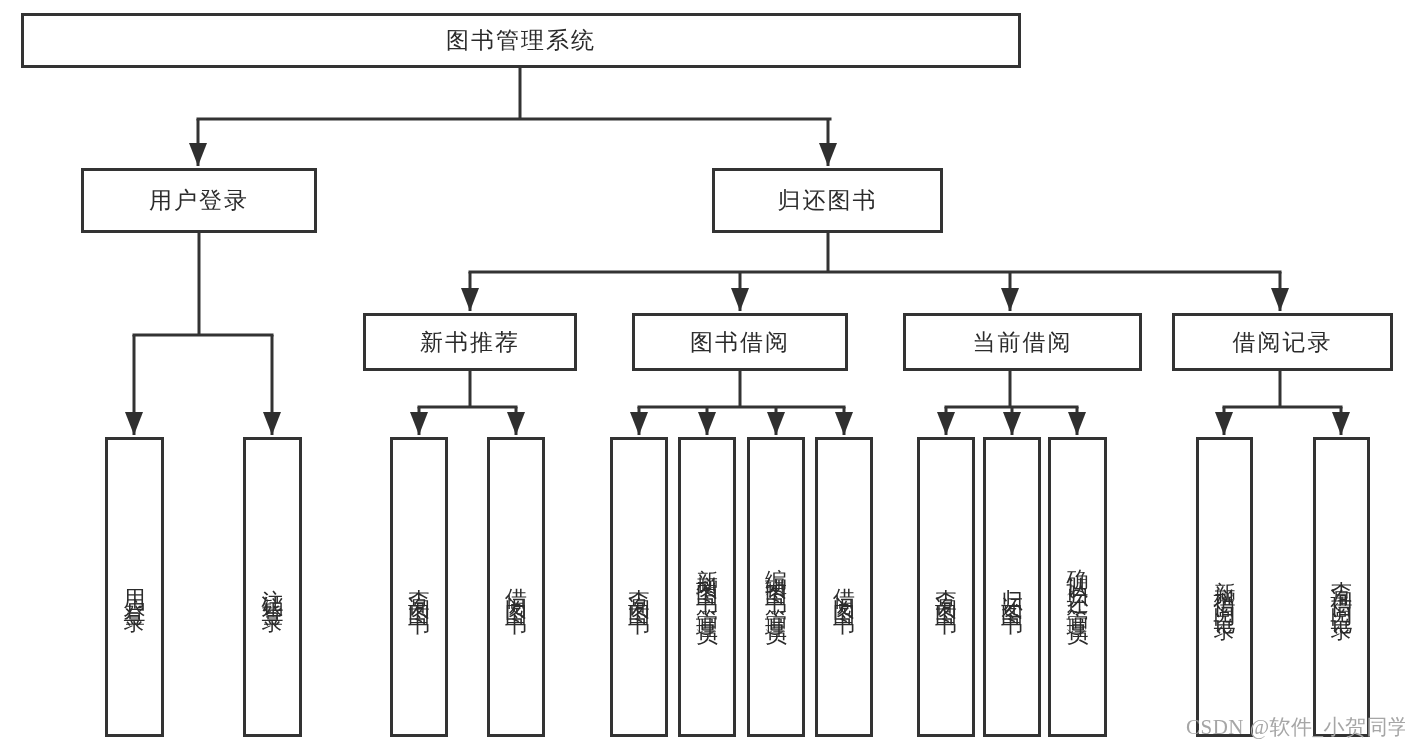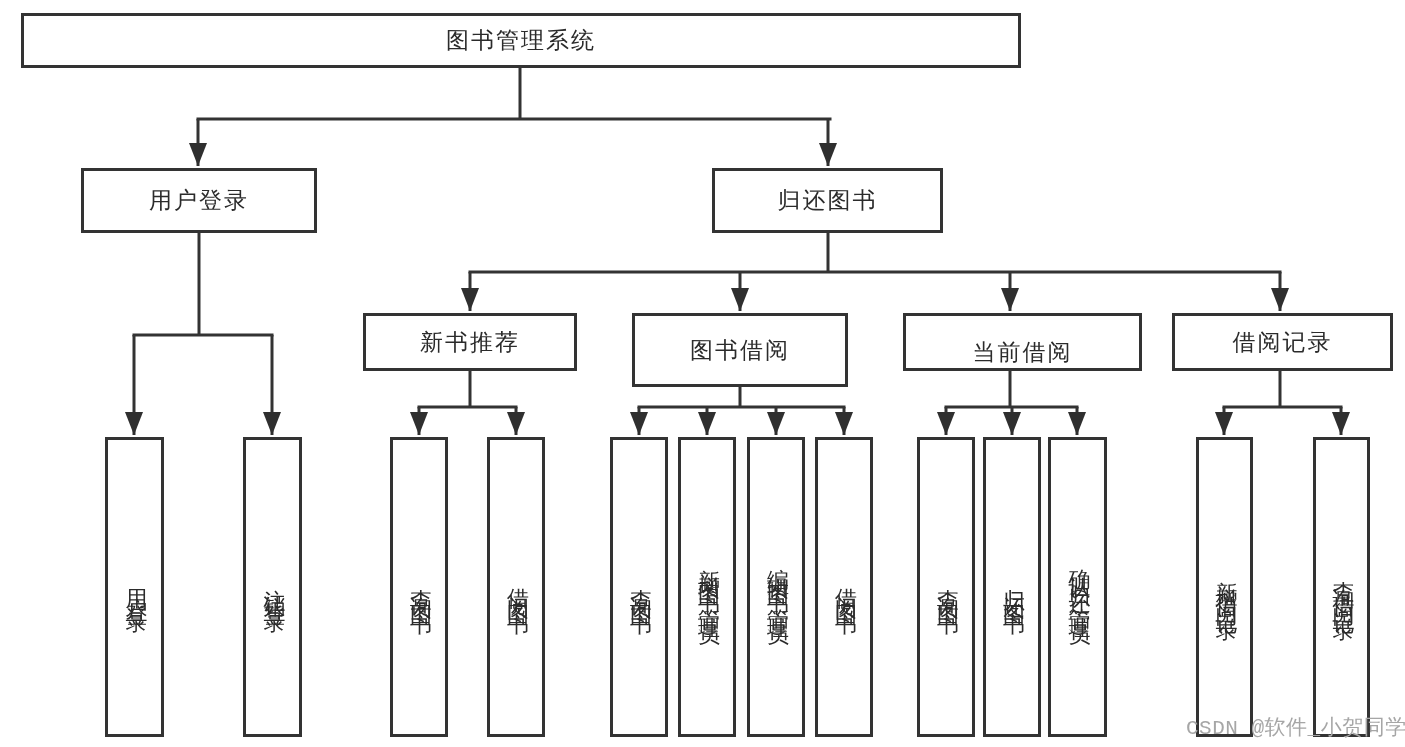--- a/index.html
+++ b/index.html
@@ -1,21 +1,21 @@
 <!DOCTYPE html>
 <html><head>
 <meta charset="utf-8">
 <style>
   html, body { margin: 0; padding: 0; background: #ffffff; }
   #canvas {
     position: relative;
     width: 1405px;
     height: 747px;
     background: #ffffff;
-    font-family: Liberation Mono, monospace;
+    font-family: Liberation Serif, serif;
     overflow: hidden;
   }
   #connectors {
     position: absolute;
     left: 0; top: 0;
     width: 1405px; height: 747px;
   }
   .node {
     position: absolute;
     box-sizing: border-box;
@@ -125,24 +125,24 @@
   <div class="node" style="left:81px; top:168px; width:236px; height:65px;">
     <span>用户登录</span>
   </div>
   <div class="node" style="left:712px; top:168px; width:231px; height:65px;">
     <span>归还图书</span>
   </div>
 
   <div class="node" style="left:363px; top:313px; width:214px; height:58px;">
     <span>新书推荐</span>
   </div>
-  <div class="node" style="left:632px; top:313px; width:216px; height:74px;">
+  <div class="node" style="left:632px; top:313px; width:216px; height:58px;">
     <span>图书借阅</span>
   </div>
-  <div class="node" style="left:903px; top:313px; width:239px; height:58px;align-items:flex-end;">
+  <div class="node" style="left:903px; top:313px; width:239px; height:58px;">
     <span>当前借阅</span>
   </div>
   <div class="node" style="left:1172px; top:313px; width:221px; height:58px;">
     <span>借阅记录</span>
   </div>
 
   <div class="node leaf" style="left:105px; top:437px; width:59px; height:300px;">
     <span class="vtext">用户登录</span>
   </div>
   <div class="node leaf" style="left:243px; top:437px; width:59px; height:300px;">

